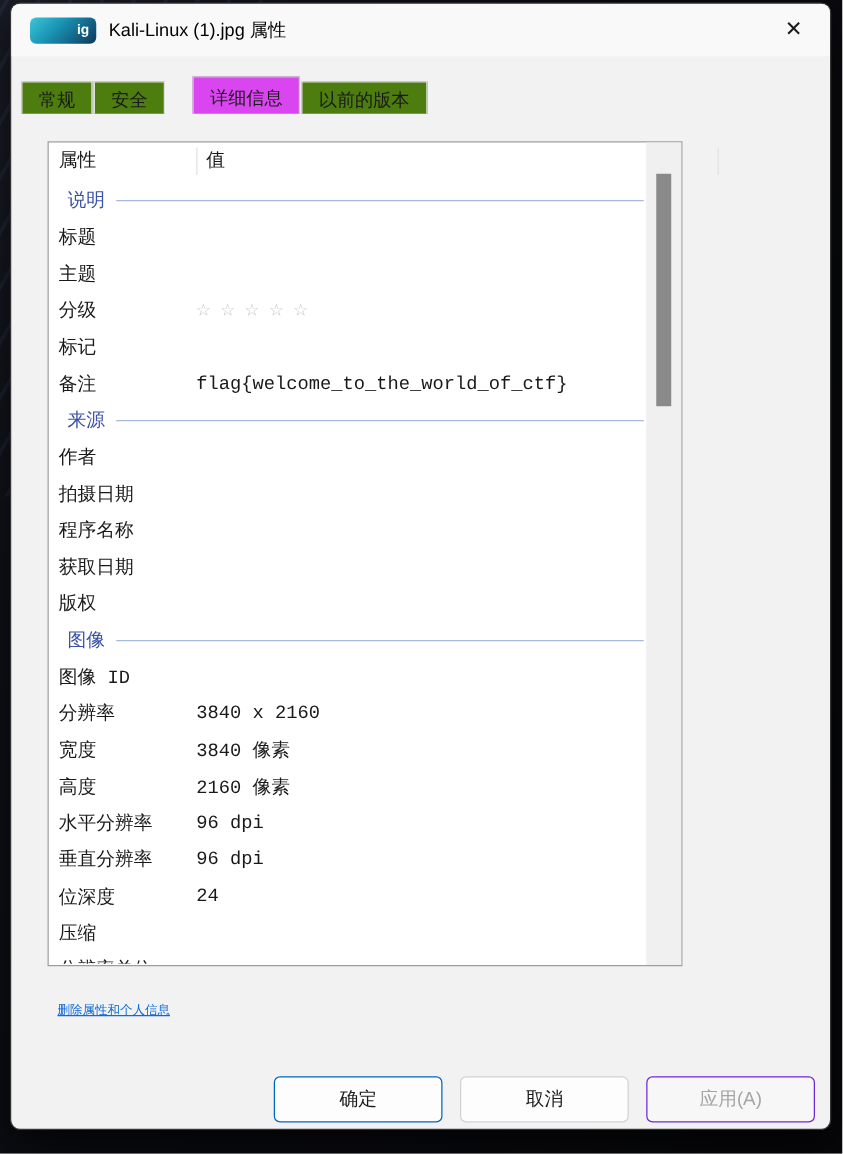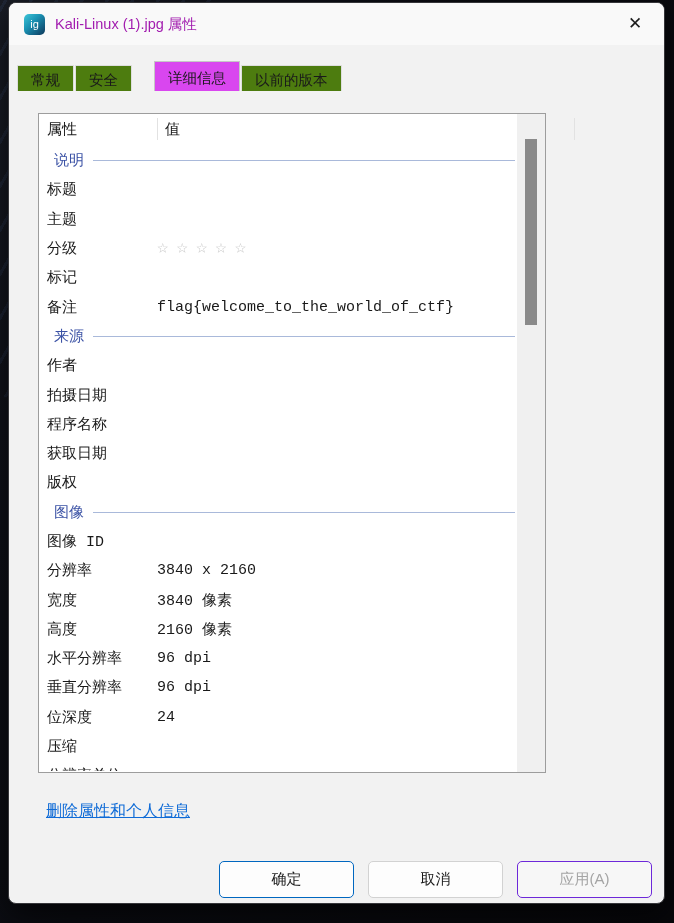--- a/index.html
+++ b/index.html
@@ -8,22 +8,22 @@
         background:linear-gradient(115deg,#1a1d26 0%,#10121a 18%,#0a0b10 45%,#07070a 100%);}
   .page::before{content:"";position:absolute;left:-40px;top:-20px;width:260px;height:420px;
         background:repeating-linear-gradient(118deg,rgba(90,130,200,0.10) 0 3px,rgba(0,0,0,0) 3px 22px);
         transform:rotate(2deg);pointer-events:none;}
   .window{position:absolute;left:8px;top:2px;width:657px;height:902px;background:#f2f2f2;
         border:1px solid #36363a;border-radius:8px;overflow:hidden;box-sizing:border-box;
         box-shadow:0 10px 30px rgba(0,0,0,0.65);}
   .titlebar{height:42px;background:#f9f9f9;display:flex;align-items:center;padding:0 10px 0 15px;}
   .app-icon{width:21px;height:21px;border-radius:5px;flex:none;margin-right:10px;
         background:linear-gradient(135deg,#3ec6d8 0%,#1a93b4 40%,#114e72 85%,#0d3a58 100%);
-        color:#fff;font-size:11px;font-weight:normal;display:flex;align-items:center;justify-content:center;}
-  .title{font-size:14.5px;color:#a21caf;}
+        color:#fff;font-size:11px;font-weight:bold;display:flex;align-items:center;justify-content:center;padding-left:32px;}
+  .title{font-size:14.5px;color:#000000;}
   .close-btn{margin-left:auto;width:38px;height:32px;border:none;background:transparent;
         font-size:17px;color:#1b1b1b;cursor:pointer;line-height:32px;text-align:center;padding:0;}
   .tabs{position:absolute;left:8px;top:58px;display:flex;align-items:flex-end;height:30px;}
   .tab{box-sizing:border-box;height:26px;padding:3px 13px 0;font-size:14.5px;color:#1a1a1a;
         background:#4d7c0f;border:1px solid #dedede;border-bottom:none;margin-right:1px;cursor:pointer;
         display:flex;align-items:center;}
   .tab.active{height:30px;background:#d946ef;border:1px solid #c6c6c6;border-bottom:none;z-index:2;margin-left:21px;}
   .panel{position:absolute;left:29px;top:110px;width:508px;height:660px;background:#ffffff;
         border:1px solid #9d9d9d;box-sizing:border-box;}
   .lv-header{position:relative;height:30px;}
@@ -35,21 +35,21 @@
   .h-div2{left:535px;}
   .rows{position:absolute;left:0;top:32px;right:28px;bottom:1px;overflow:hidden;font-family:Liberation Mono, monospace;}
   .row{height:29.3px;display:flex;align-items:center;font-size:15px;color:#191919;}
   .row .lbl{flex:none;width:118px;padding-left:8px;box-sizing:border-box;white-space:nowrap;}
   .row .val{flex:1;white-space:nowrap;}
   .row.section .sec-label{flex:none;padding-left:15px;color:#3b52a5;white-space:nowrap;}
   .row.section .sec-line{flex:1;height:1px;background:#a9b9da;margin:0 2px 0 9px;}
   .stars{color:#c6c6c6;font-size:19px;letter-spacing:8px;line-height:1;}
   .scrollbar{position:absolute;top:0;right:0;width:28px;height:100%;background:#f0f0f0;}
   .scroll-thumb{position:absolute;left:8px;top:25px;width:12px;height:186px;background:#8a8a8a;cursor:pointer;}
-  .remove-link{position:absolute;left:37px;top:798px;font-size:16px;color:#0f6bd7;
+  .remove-link{position:absolute;left:37px;top:798px;font-size:10px;color:#0f6bd7;
         text-decoration:underline;cursor:pointer;}
   .btn-row{position:absolute;right:12px;top:858px;display:flex;gap:14px;}
   .btn{width:135px;height:37px;font-size:15px;border-radius:5px;box-sizing:border-box;cursor:pointer;
         display:flex;align-items:center;justify-content:center;font-family:inherit;}
   .btn-default{background:#fdfdfd;border:1.5px solid #0067c0;color:#1a1a1a;}
   .btn-normal{background:#fdfdfd;border:1px solid #d2d2d2;color:#1a1a1a;}
   .btn-disabled{background:#f7f7f7;border:1px solid #6d28d9;color:#a5a5a5;cursor:default;}
 </style>
 </head>
 <body>

